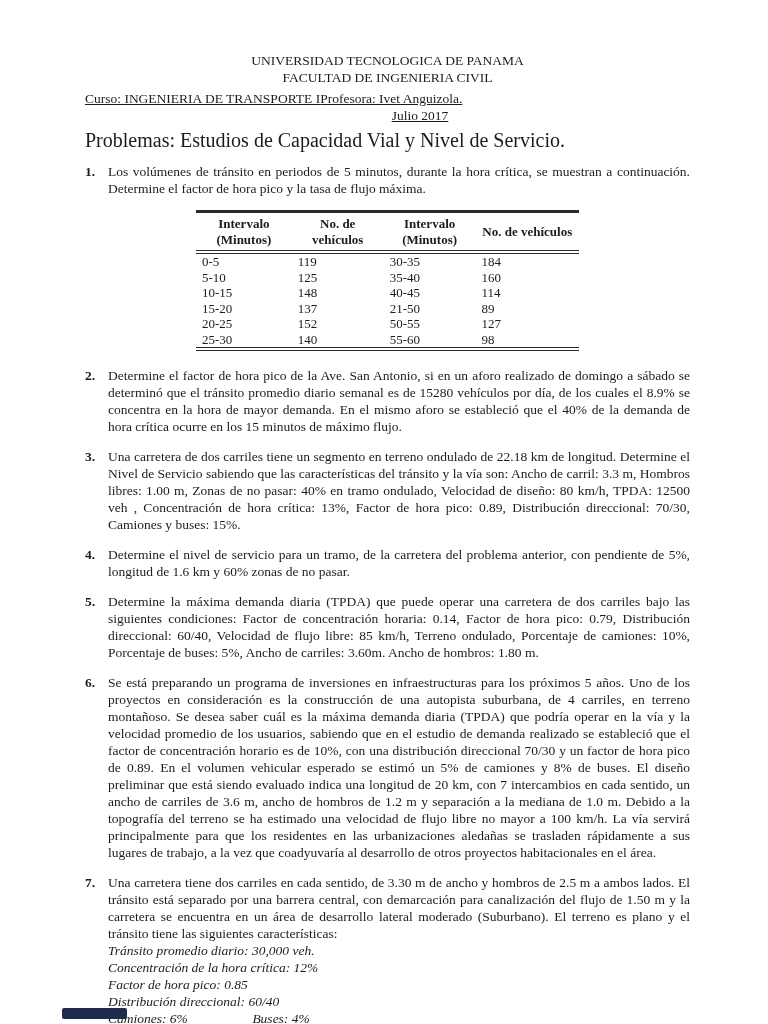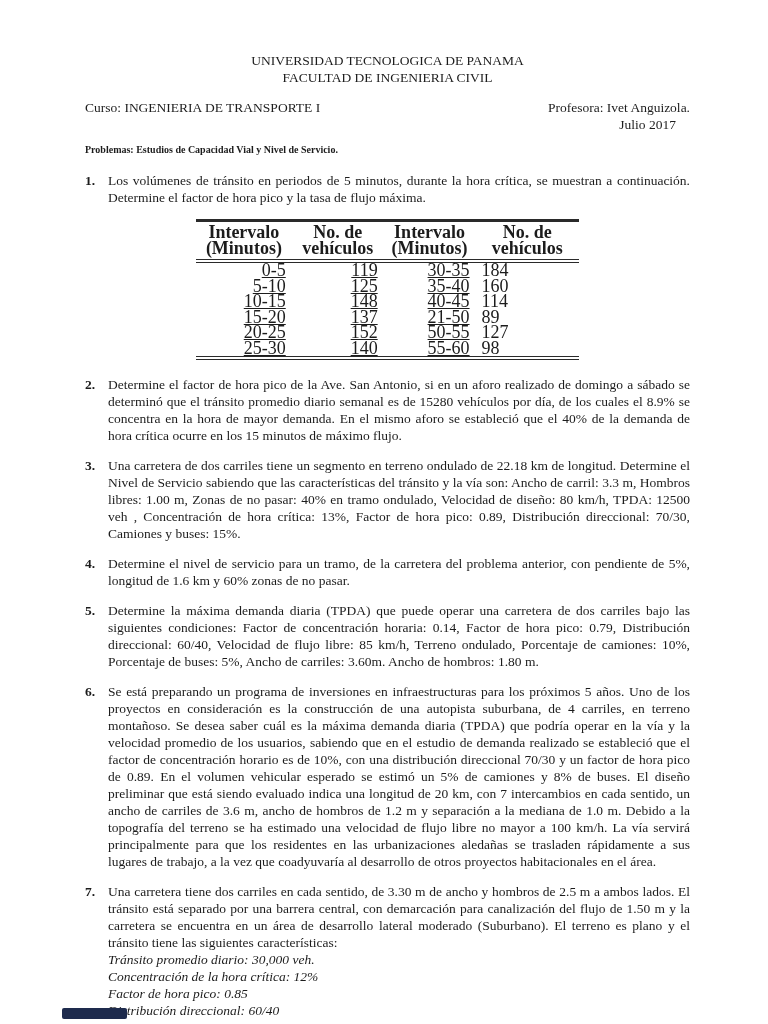--- a/index.html
+++ b/index.html
@@ -16,64 +16,65 @@
     font-size: 13.5px;
     line-height: 17px;
     box-sizing: border-box;
     padding: 52px 78px 0 85px;
     position: relative;
     overflow: hidden;
   }
   .center { text-align: center; }
   .course-row {
     display: flex;
-    justify-content: space-between;
-    margin-top: 13px;
+    justify-content: flex-start;
+    margin-top: 4px;
+    text-decoration: underline;
   }
   .right-block { text-align: right; }
   .date-line { margin-right: 14px; }
   .doc-title {
-    font-weight: 700;
-    font-size: 10px;
+    font-weight: 400;
+    font-size: 20px;
     margin-top: 8px;
     margin-bottom: 14px;
   }
   .problem {
     position: relative;
     padding-left: 23px;
     margin-bottom: 13px;
   }
   .pnum {
     position: absolute;
     left: 0;
     top: 0;
     font-weight: 700;
   }
   .ptext { text-align: justify; }
   .vol-table {
     border-collapse: collapse;
     margin: 10px auto 16px auto;
     width: 383px;
-    font-size: 18px;
+    font-size: 13px;
     line-height: 15.5px;
     border-top: 3px solid #2a2a2a;
     border-bottom: 4px double #2a2a2a;
   }
   .vol-table thead tr { border-bottom: 4px double #2a2a2a; }
   .vol-table th {
     font-weight: 700;
     text-align: center;
     padding: 3px 6px;
     vertical-align: middle;
   }
   .vol-table td {
     padding: 0 6px;
     height: 15.5px;
   }
-  .vol-table td.c { text-align: right; text-decoration: underline; }
+  .vol-table td.c { text-align: left; }
   .vol-table td.r { text-align: left; padding-right: 20px; }
   .col1 { width: 25%; }
   .col2 { width: 24%; }
   .col3 { width: 24%; }
   .col4 { width: 27%; }
   .detail-line { text-align: left; font-style: italic; }
   .camiones-span { display: inline-block; width: 141px; }
   .scroll-thumb {
     position: absolute;
     left: 62px;

